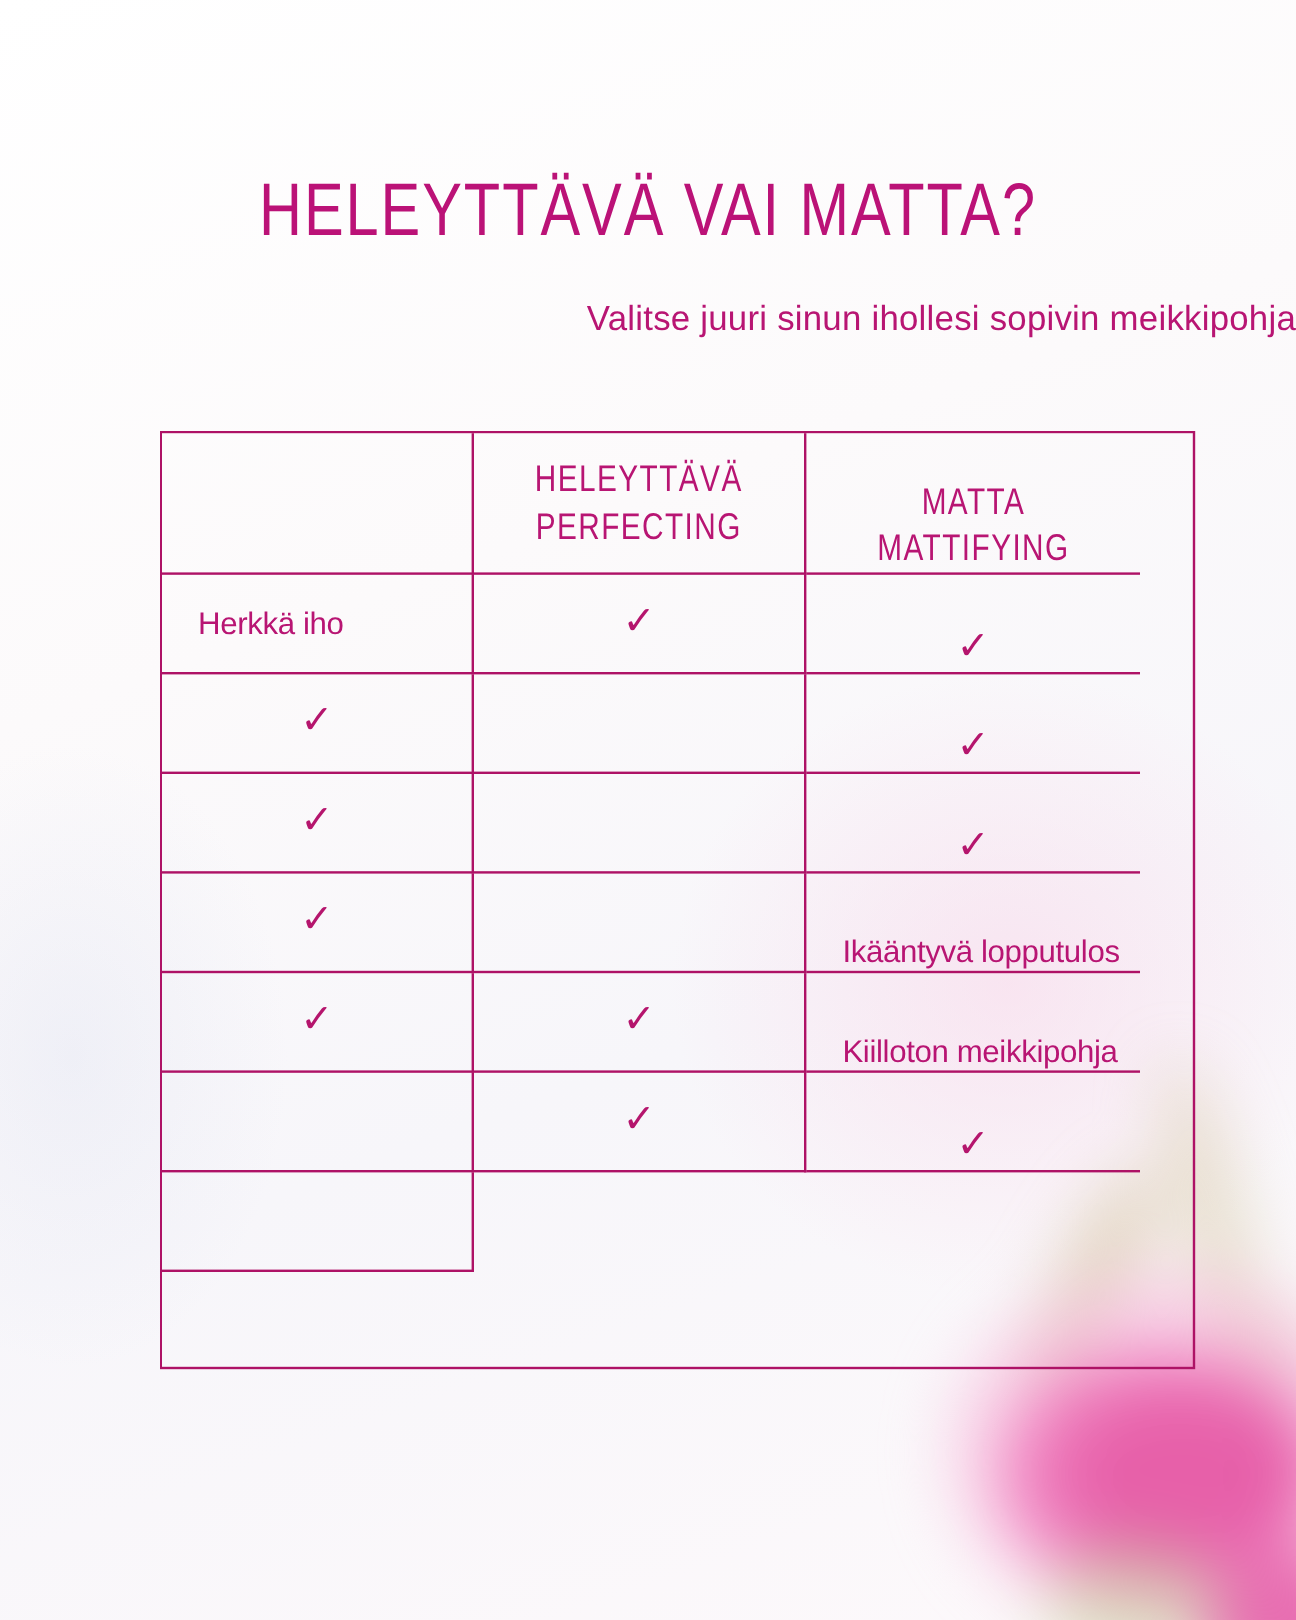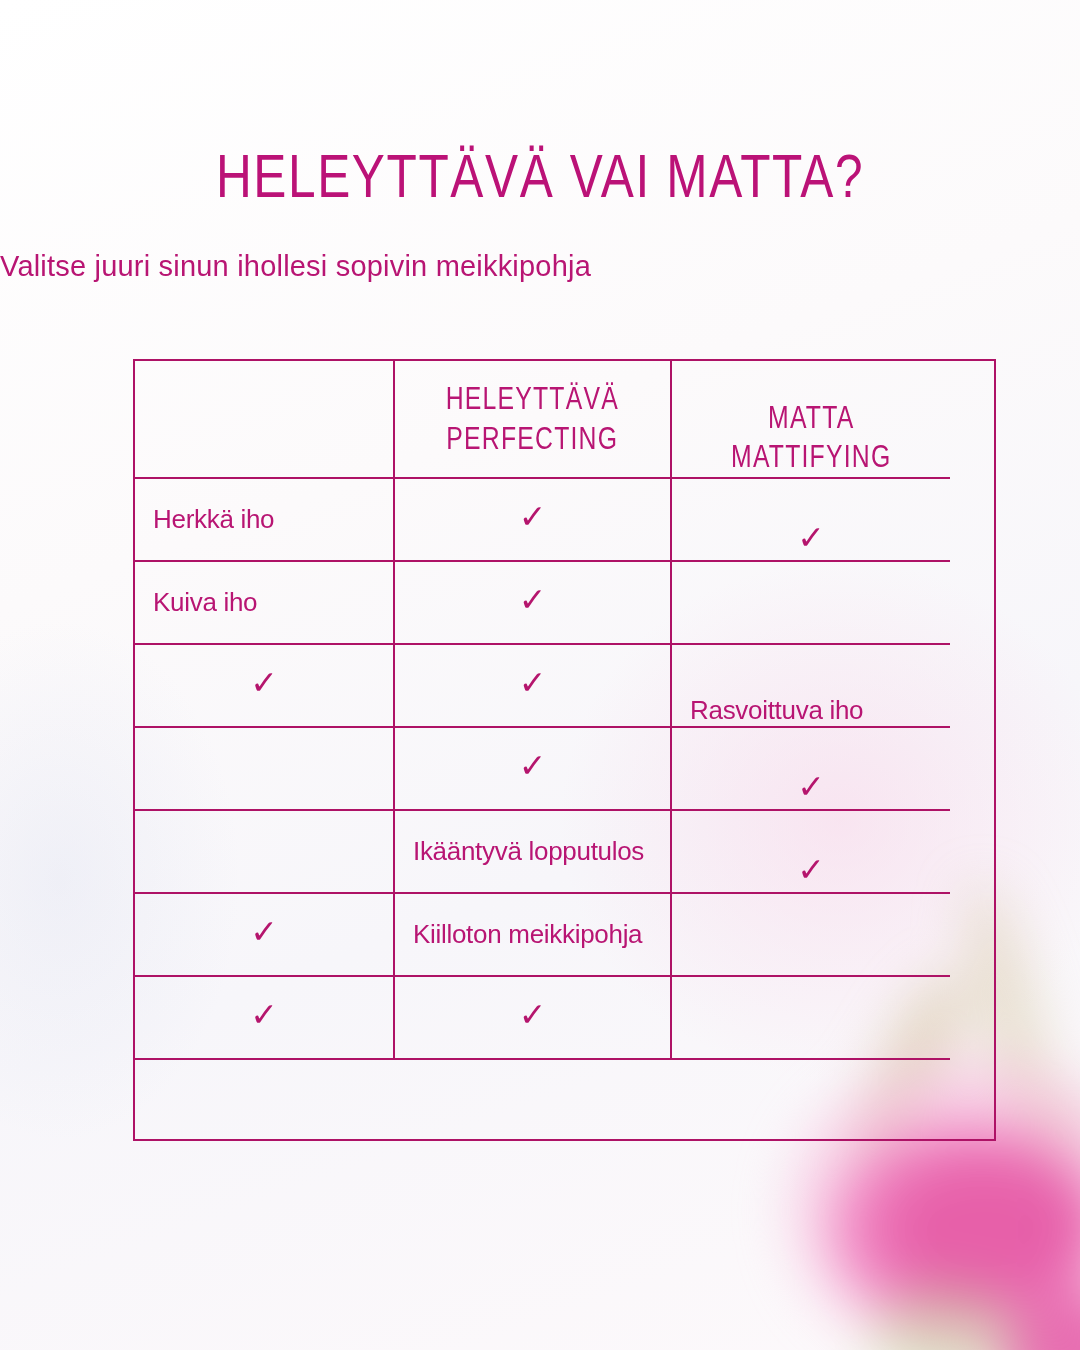--- a/index.html
+++ b/index.html
@@ -29,42 +29,42 @@
   .leaf{left:870px;top:1285px;width:150px;height:110px;background:rgba(193,213,150,.45);}
 
   
   .title{
     position:absolute;left:0;top:143px;width:100%;margin:0;
     text-align:center;font-weight:300;font-size:62px;line-height:1.05;
     letter-spacing:2px;color:#bb1277;transform:scaleX(.8);
   }
   .subtitle{
     position:absolute;left:0;top:250px;width:100%;margin:0;
-    text-align:left;font-size:29px;letter-spacing:.2px;color:#b81573;
+    text-align:right;font-size:29px;letter-spacing:.2px;color:#b81573;
   }
 
   
   .cmp-table{
     position:absolute;left:133px;top:359px;width:863px;height:782px;
     display:grid;grid-template-columns:260px 277px 278px;
     grid-template-rows:118px repeat(8,83px);
     border:2px solid #ae1266;box-sizing:border-box;
   }
   .cell{
     display:flex;align-items:center;box-sizing:border-box;
     border-right:2px solid #ae1266;border-bottom:2px solid #ae1266;
   }
   .cell:nth-child(3n){border-right:none;align-items:flex-end;}
   .cell:nth-child(n+25){border-bottom:none;}
   .head-cell{justify-content:center;}
   .head-text{
     display:inline-block;text-align:center;font-weight:300;font-size:31px;
     line-height:1.28;letter-spacing:1.5px;color:#b81573;transform:scaleX(.8);
   }
-  .label-cell{padding-left:18px;}
+  .label-cell{padding-left:30px;}
   .row-label{font-size:26px;letter-spacing:-0.3px;color:#b81573;}
   .check-cell{justify-content:center;}
   .check{
     font-family:"DejaVu Sans",sans-serif;font-size:33px;font-weight:300;
     color:#b5156d;transform:translateY(-3px);
   }
 </style>
 </head>
 <body>
 
@@ -108,40 +108,34 @@
     <div class="cell label-cell">
       <span class="row-label">Herkkä iho</span>
     </div>
     <div class="cell check-cell">
       <span class="check">✓</span>
     </div>
     <div class="cell check-cell">
       <span class="check">✓</span>
     </div>
 
-    <div class="cell label-cell">
-      <span class="row-label">Kuiva iho</span>
-    </div>
     <div class="cell check-cell">
       <span class="check">✓</span>
     </div>
     <div class="cell check-cell">
       <span class="check"></span>
     </div>
 
     <div class="cell check-cell">
       <span class="check">✓</span>
     </div>
     <div class="cell check-cell">
       <span class="check">✓</span>
     </div>
 
-    <div class="cell label-cell">
-      <span class="row-label">Rasvoittuva iho</span>
-    </div>
     <div class="cell check-cell">
       <span class="check"></span>
     </div>
     <div class="cell check-cell">
       <span class="check">✓</span>
     </div>
 
     <div class="cell check-cell">
       <span class="check">✓</span>
     </div>

